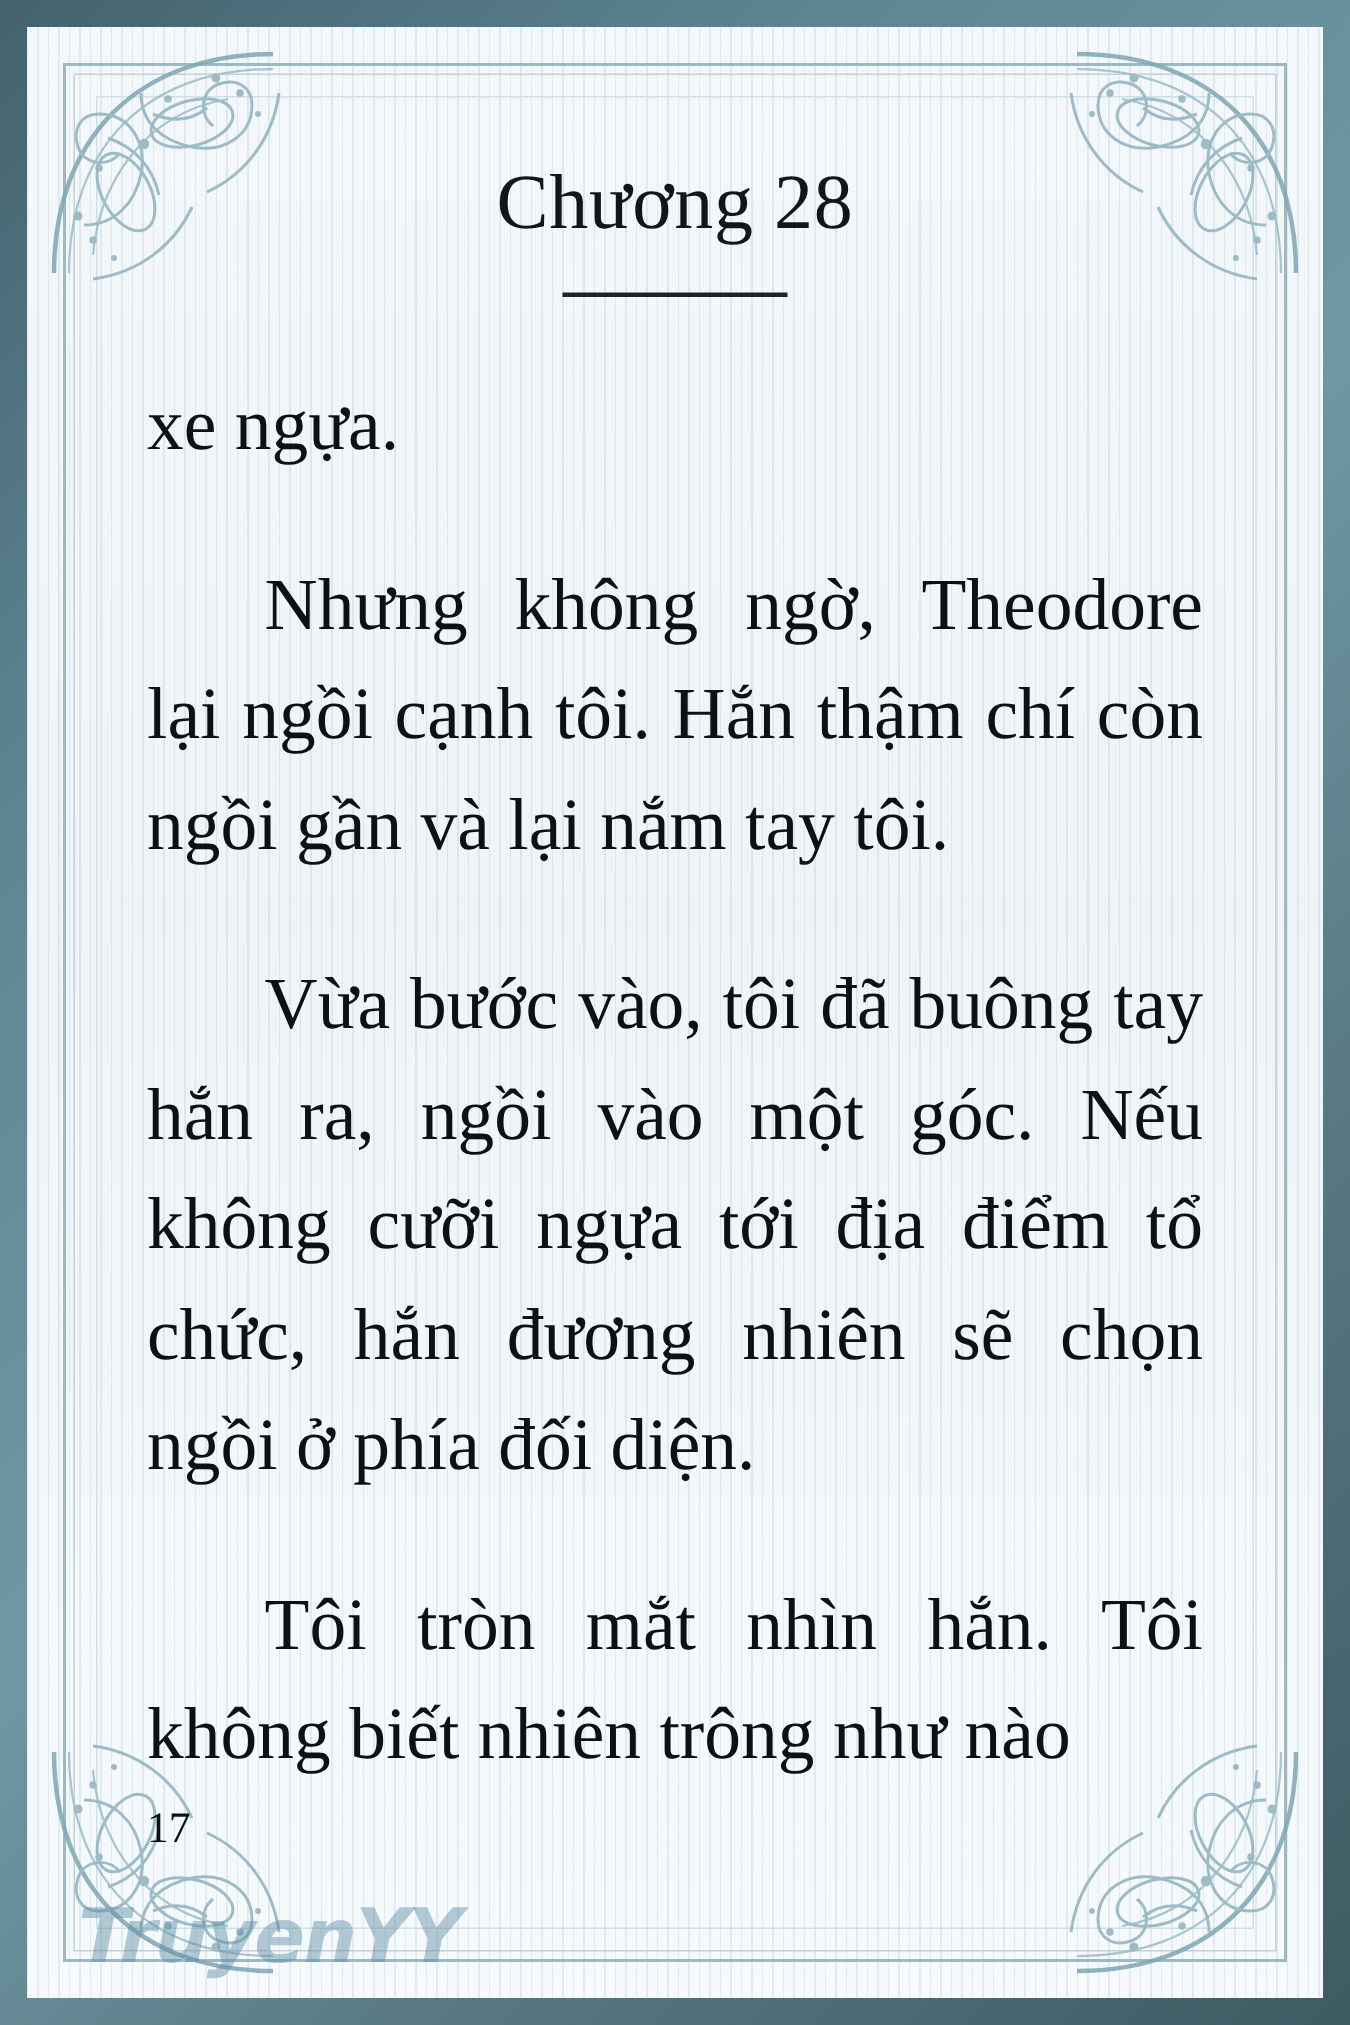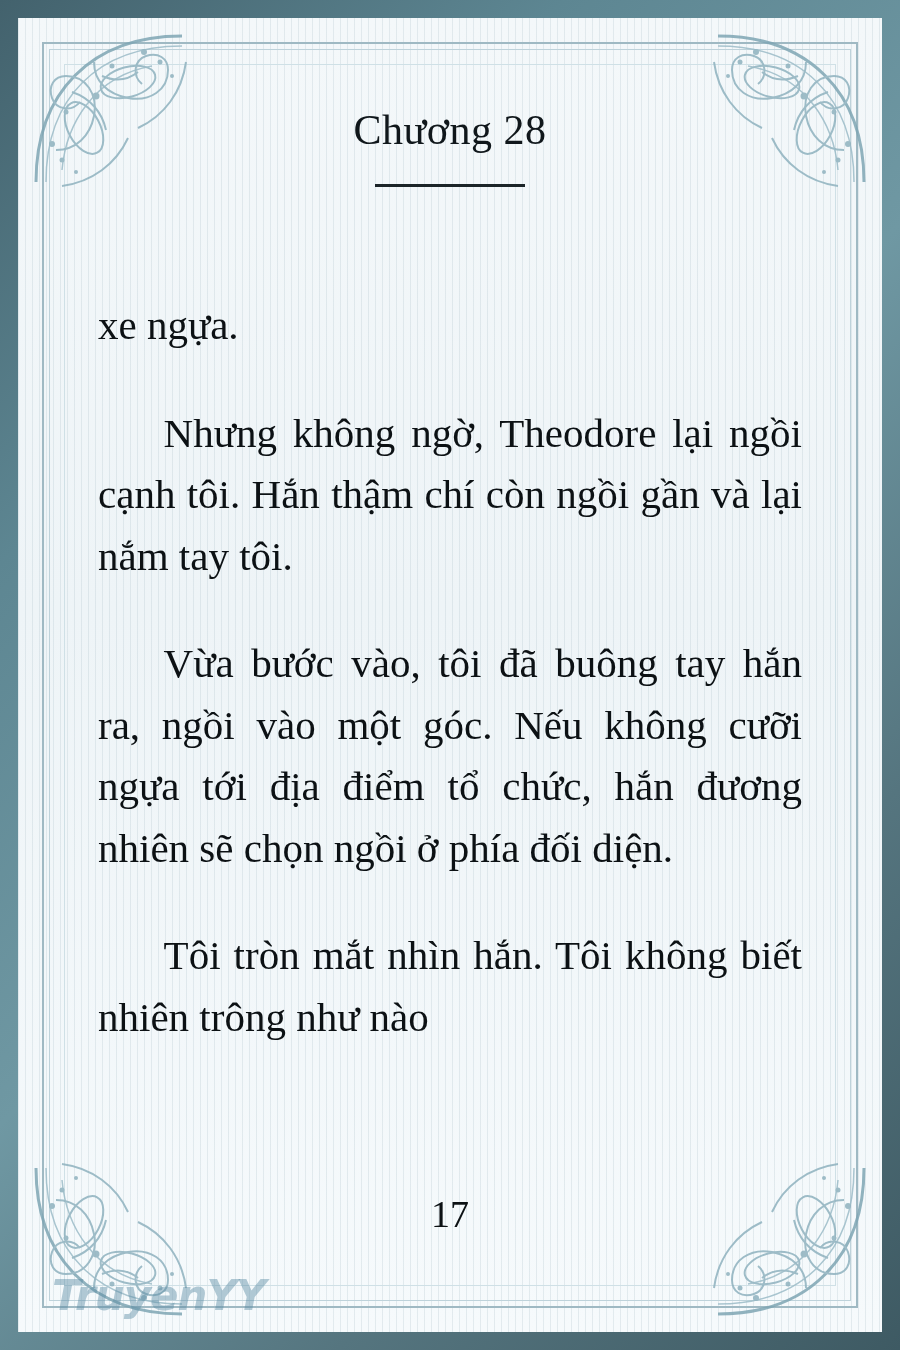--- a/index.html
+++ b/index.html
@@ -71,65 +71,65 @@
   
   .content {
     position: absolute;
     left: 80px;
     right: 80px;
     top: 70px;
     bottom: 80px;
   }
   .chapter-title {
     text-align: center;
-    font-size: 42px;
+    font-size: 52px;
     color: #10171b;
     letter-spacing: 0.5px;
     margin-top: 18px;
   }
   .title-rule {
     width: 150px;
     height: 0;
     border-top: 3px solid #1b2428;
     margin: 30px auto 0 auto;
   }
   .body-text {
-    margin-top: 108px;
-    font-size: 41px;
+    margin-top: 48px;
+    font-size: 49px;
     line-height: 1.50;
     color: #0c1114;
     text-align: justify;
     text-justify: inter-word;
     hyphens: none;
   }
   .body-text p {
     margin: 0 0 46px 0;
   }
   .body-text p.indent {
     text-indent: 1.6em;
   }
   .body-text p.last {
     margin-bottom: 0;
   }
   .page-number {
     position: absolute;
     left: 0;
     right: 0;
     bottom: 16px;
-    text-align: center;
-    font-size: 38px;
+    text-align: left;
+    font-size: 29px;
     color: #0c1114;
   }
   
   .watermark {
     position: absolute;
     left: 34px;
     bottom: 12px;
     font-family: "DejaVu Sans", sans-serif;
-    font-size: 42px;
+    font-size: 50px;
     font-weight: bold;
     font-style: italic;
     color: rgba(90,140,165,0.45);
     letter-spacing: -1px;
     user-select: none;
   }
 </style>
 </head>
 <body>
 

